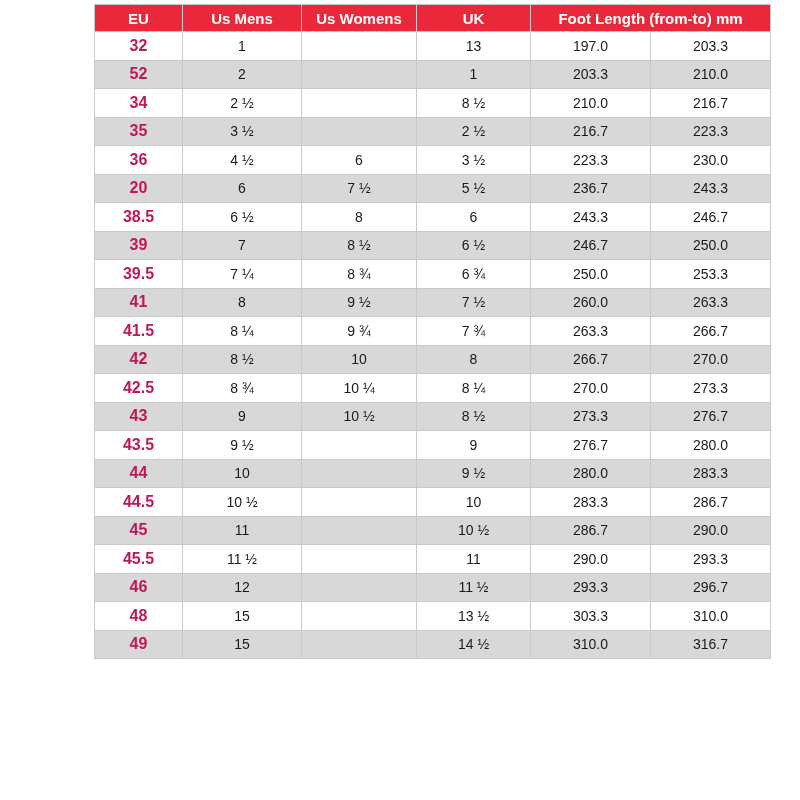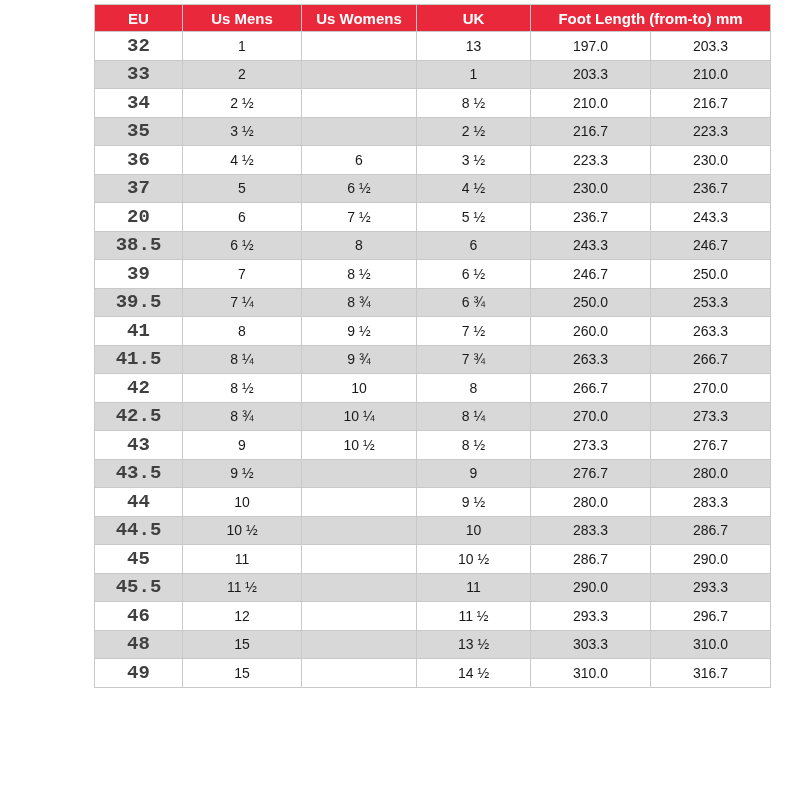--- a/index.html
+++ b/index.html
@@ -49,23 +49,22 @@
     height: 28.5px;
     font-size: 14px;
     color: var(--text);
     background: var(--row-bg);
   }
   tbody tr:nth-child(even) td {
     background: var(--row-alt-bg);
   }
   tbody td.eu {
     font-weight: bold;
-    font-size: 19px;
-    color: #404040;
-    font-family: Liberation Mono, monospace;
+    font-size: 16px;
+    color: #be185d;
   }
   col.c-eu { width: 88px; }
   col.c-usmens { width: 119px; }
   col.c-uswomens { width: 115px; }
   col.c-uk { width: 114px; }
   col.c-from { width: 120px; }
   col.c-to { width: 120px; }
 </style>
 </head>
 <body>
@@ -92,21 +91,21 @@
     <tbody>
         <tr>
           <td class="eu">32</td>
           <td>1</td>
           <td></td>
           <td>13</td>
           <td>197.0</td>
           <td>203.3</td>
         </tr>
         <tr>
-          <td class="eu">33</td>
+          <td class="eu">52</td>
           <td>2</td>
           <td></td>
           <td>1</td>
           <td>203.3</td>
           <td>210.0</td>
         </tr>
         <tr>
           <td class="eu">34</td>
           <td>2 ½</td>
           <td></td>
@@ -124,28 +123,20 @@
         </tr>
         <tr>
           <td class="eu">36</td>
           <td>4 ½</td>
           <td>6</td>
           <td>3 ½</td>
           <td>223.3</td>
           <td>230.0</td>
         </tr>
         <tr>
-          <td class="eu">37</td>
-          <td>5</td>
-          <td>6 ½</td>
-          <td>4 ½</td>
-          <td>230.0</td>
-          <td>236.7</td>
-        </tr>
-        <tr>
           <td class="eu">20</td>
           <td>6</td>
           <td>7 ½</td>
           <td>5 ½</td>
           <td>236.7</td>
           <td>243.3</td>
         </tr>
         <tr>
           <td class="eu">38.5</td>
           <td>6 ½</td>

